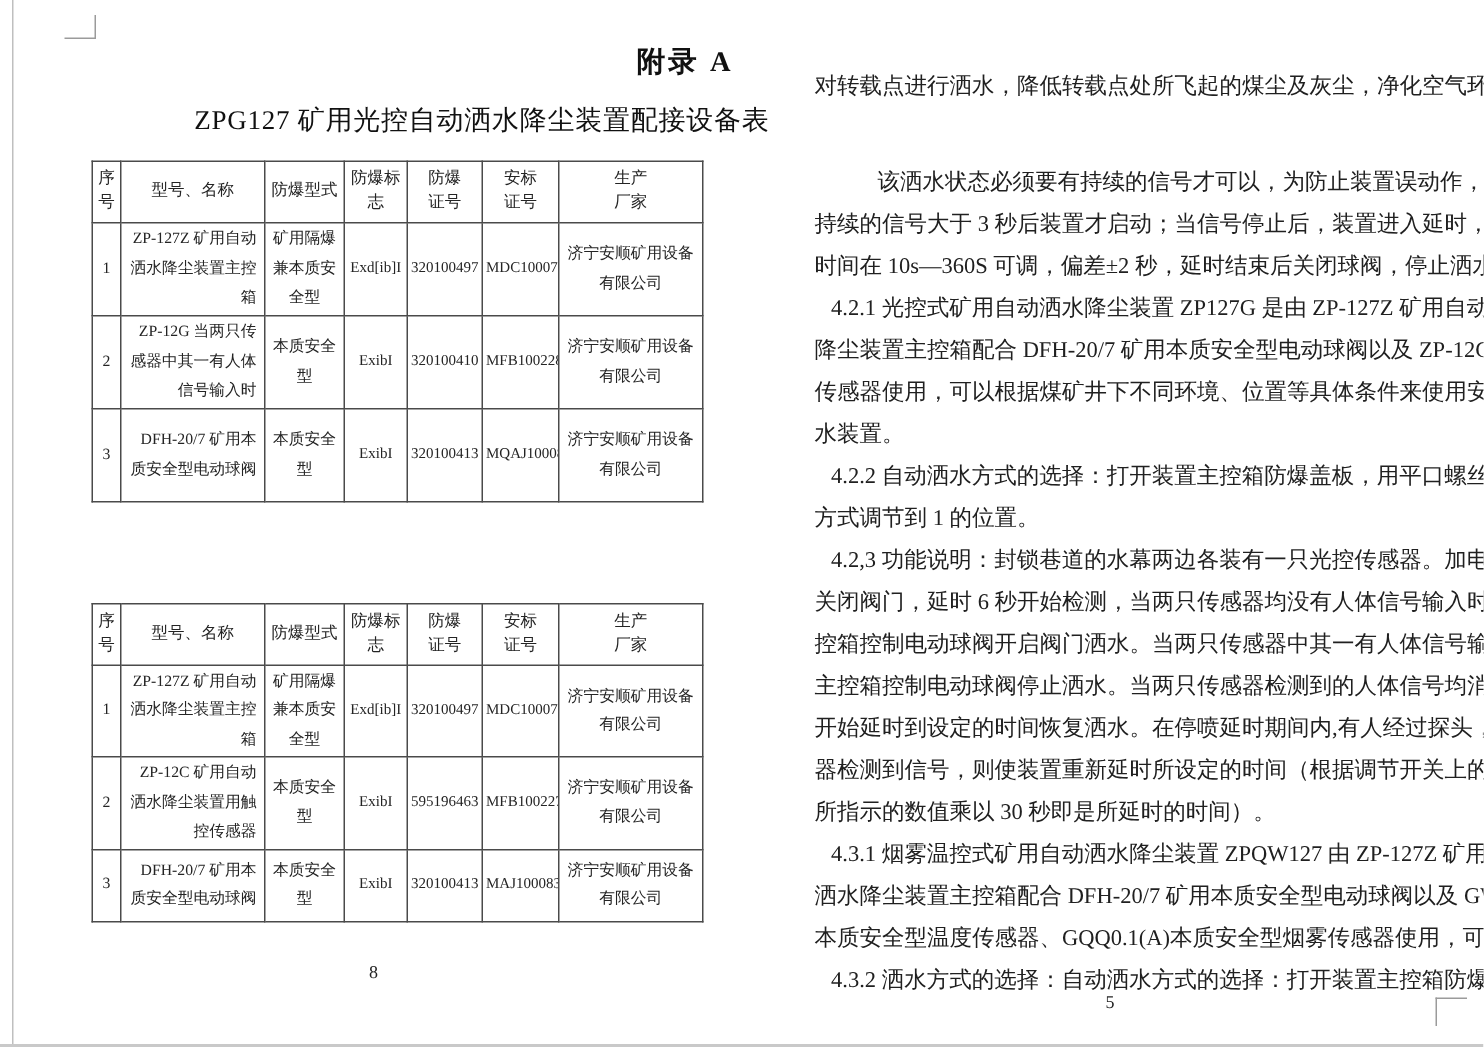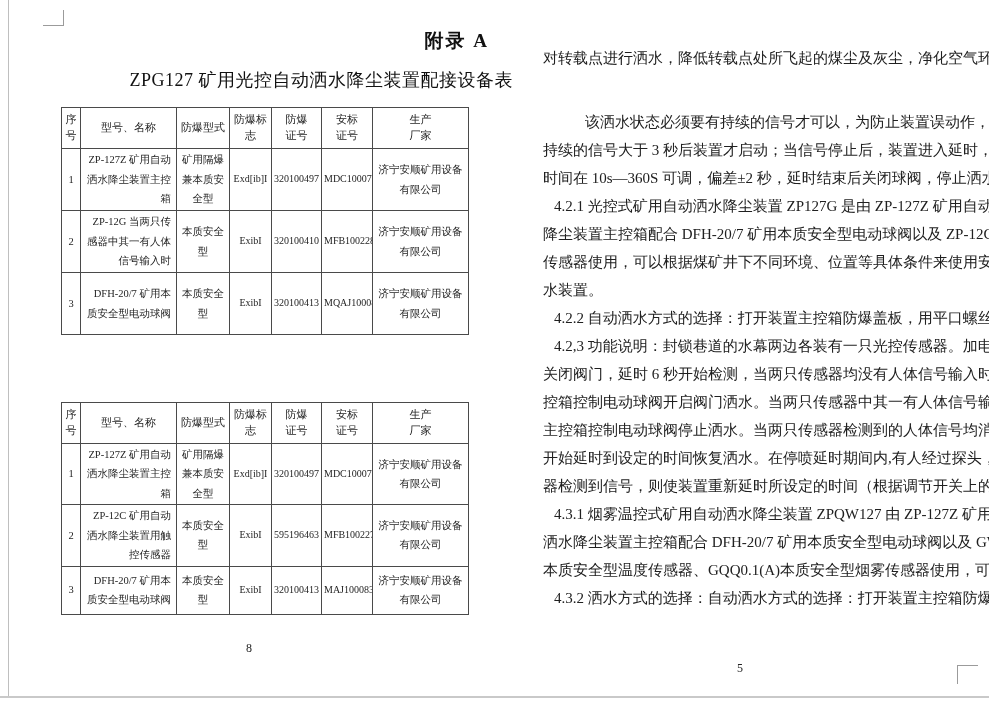--- a/index.html
+++ b/index.html
@@ -184,25 +184,27 @@
   <div class="right-text">
       <div class="tline ind0">对转载点进行洒水，降低转载点处所飞起的煤尘及灰尘，净化空气环境。</div>
       <div class="tline ind2">该洒水状态必须要有持续的信号才可以，为防止装置误动作，</div>
       <div class="tline ind0">持续的信号大于 3 秒后装置才启动；当信号停止后，装置进入延时，延时</div>
       <div class="tline ind0">时间在 10s—360S 可调，偏差±2 秒，延时结束后关闭球阀，停止洒水。</div>
       <div class="tline ind1">4.2.1  光控式矿用自动洒水降尘装置 ZP127G 是由 ZP-127Z 矿用自动洒水</div>
       <div class="tline ind0">降尘装置主控箱配合 DFH-20/7 矿用本质安全型电动球阀以及 ZP-12G 光控</div>
       <div class="tline ind0">传感器使用，可以根据煤矿井下不同环境、位置等具体条件来使用安装洒</div>
       <div class="tline ind0">水装置。</div>
       <div class="tline ind1">4.2.2  自动洒水方式的选择：打开装置主控箱防爆盖板，用平口螺丝刀把</div>
+      <div class="tline ind0">方式调节到 1 的位置。</div>
       <div class="tline ind1">4.2,3   功能说明：封锁巷道的水幕两边各装有一只光控传感器。加电后，</div>
       <div class="tline ind0">关闭阀门，延时 6 秒开始检测，当两只传感器均没有人体信号输入时，主</div>
       <div class="tline ind0">控箱控制电动球阀开启阀门洒水。当两只传感器中其一有人体信号输入时，</div>
       <div class="tline ind0">主控箱控制电动球阀停止洒水。当两只传感器检测到的人体信号均消失时，</div>
       <div class="tline ind0">开始延时到设定的时间恢复洒水。在停喷延时期间内,有人经过探头，传感</div>
       <div class="tline ind0">器检测到信号，则使装置重新延时所设定的时间（根据调节开关上的箭头</div>
+      <div class="tline ind0">所指示的数值乘以 30 秒即是所延时的时间）。</div>
       <div class="tline ind1">4.3.1  烟雾温控式矿用自动洒水降尘装置 ZPQW127 由 ZP-127Z 矿用自动</div>
       <div class="tline ind0">洒水降尘装置主控箱配合 DFH-20/7 矿用本质安全型电动球阀以及 GWD60</div>
       <div class="tline ind0">本质安全型温度传感器、GQQ0.1(A)本质安全型烟雾传感器使用，可以根</div>
       <div class="tline ind1">4.3.2  洒水方式的选择：自动洒水方式的选择：打开装置主控箱防爆盖板，</div>
     </div>
   <div class="page-number right" style="position:absolute;left:209px;top:661px;">5</div>
 </div>
 
 </body></html>

